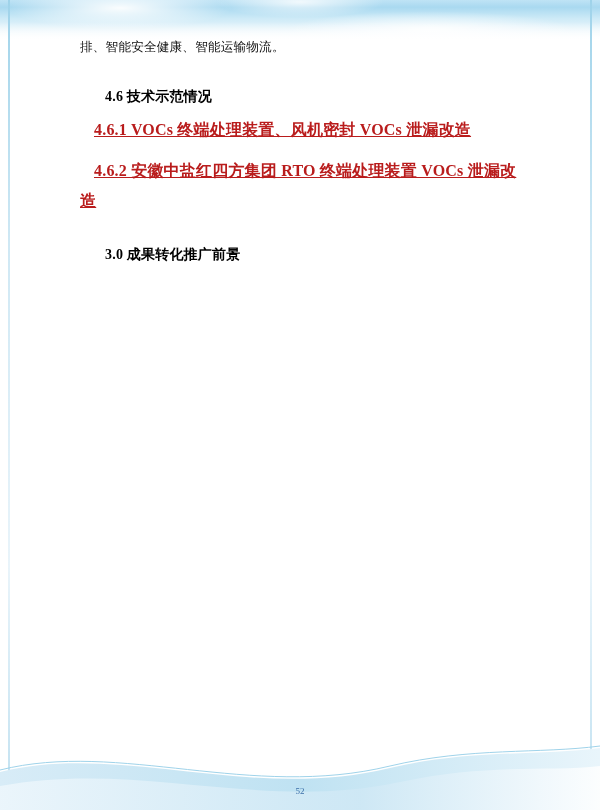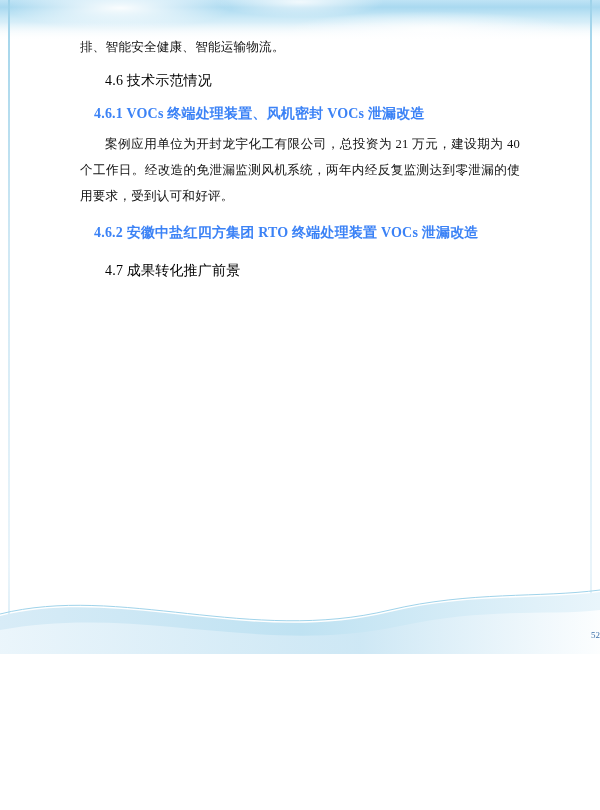--- a/index.html
+++ b/index.html
@@ -9,21 +9,21 @@
   body {
     width: 600px;
     height: 810px;
     background: #ffffff;
     font-family: "Liberation Serif", "DejaVu Serif", serif;
     overflow: hidden;
   }
   .page {
     position: relative;
     width: 600px;
-    height: 654px;
+    height: 810px;
     background: #ffffff;
     overflow: hidden;
   }
   
   .top-banner {
     position: absolute;
     left: 0;
     top: 0;
     width: 600px;
     height: 40px;
@@ -59,21 +59,21 @@
     bottom: 0;
     width: 600px;
     height: 90px;
     overflow: hidden;
   }
   .page-number {
     position: absolute;
     left: 0;
     right: 0;
     bottom: 14px;
-    text-align: right;
+    text-align: center;
     font-size: 9px;
     color: #3b6fa8;
     font-family: "Liberation Serif", serif;
   }
   
   .content {
     position: absolute;
     left: 80px;
     top: 34px;
     width: 440px;
@@ -86,34 +86,35 @@
     text-justify: inter-ideograph;
     margin: 0;
     letter-spacing: 0.2px;
   }
   .para.indent {
     text-indent: 25px;
   }
   .h2 {
     font-size: 14px;
     line-height: 30px;
-    font-weight: normal;
+    font-weight: bold;
     color: #000000;
-    margin: 0 0 0 0;
+    margin: 16px 0 0 0;
     text-indent: 25px;
     letter-spacing: 0.2px;
   }
   .h3 {
-    font-size: 14px;
+    font-size: 16px;
     line-height: 30px;
     font-weight: bold;
-    color: #3b82f6;
+    color: #b91c1c;
     margin: 3px 0 0 0;
     text-indent: 14px;
     letter-spacing: 0.2px;
+    text-decoration: underline;
   }
   .spacer-6 { height: 6px; }
   .spacer-2 { height: 2px; }
 </style>
 </head>
 <body>
 
 <div class="page">
 
   <div class="top-banner"></div>
@@ -123,29 +124,28 @@
   <div class="content">
 
     <p class="para">排、智能安全健康、智能运输物流。</p>
 
     <div class="spacer-6"></div>
     <h2 class="h2">4.6  技术示范情况</h2>
 
     <h3 class="h3">4.6.1  VOCs 终端处理装置、风机密封 VOCs 泄漏改造</h3>
 
     <div class="spacer-2"></div>
-    <p class="para indent">案例应用单位为开封龙宇化工有限公司，总投资为 21 万元，建设期为 40 个工作日。经改造的免泄漏监测风机系统，两年内经反复监测达到零泄漏的使用要求，受到认可和好评。</p>
 
     <div class="spacer-6"></div>
     <h3 class="h3">4.6.2  安徽中盐红四方集团 RTO 终端处理装置 VOCs 泄漏改造</h3>
 
     <div class="spacer-2"></div>
 
     <div class="spacer-6"></div>
-    <h2 class="h2">4.7  成果转化推广前景</h2>
+    <h2 class="h2">3.0  成果转化推广前景</h2>
 
     <div class="spacer-2"></div>
 
   </div>
 
   <div class="bottom-wave">
     <svg width="600" height="90" viewBox="0 0 600 90" xmlns="http://www.w3.org/2000/svg">
       <defs>
         <linearGradient id="wg1" x1="0" y1="0" x2="1" y2="0">
           <stop offset="0%" stop-color="#d8ecf7"></stop>

